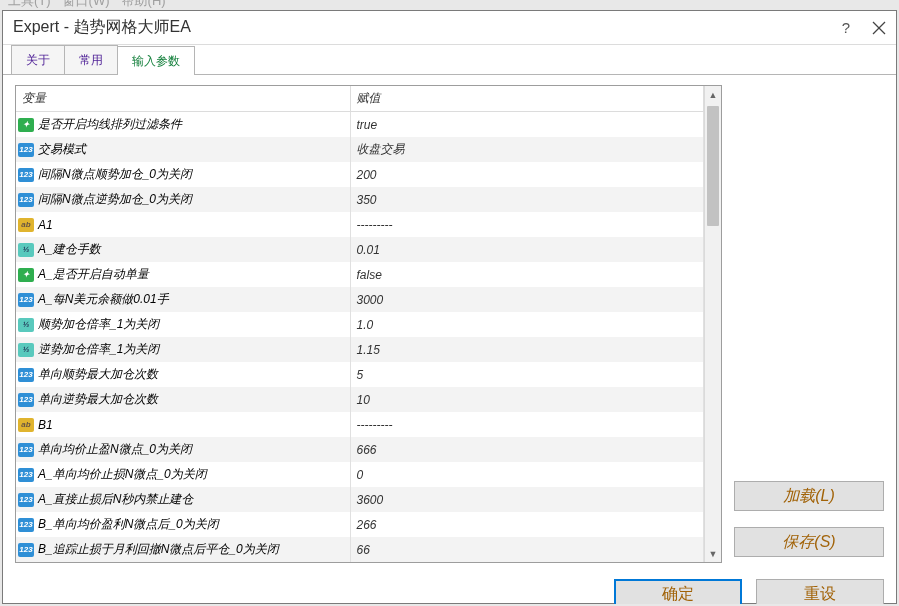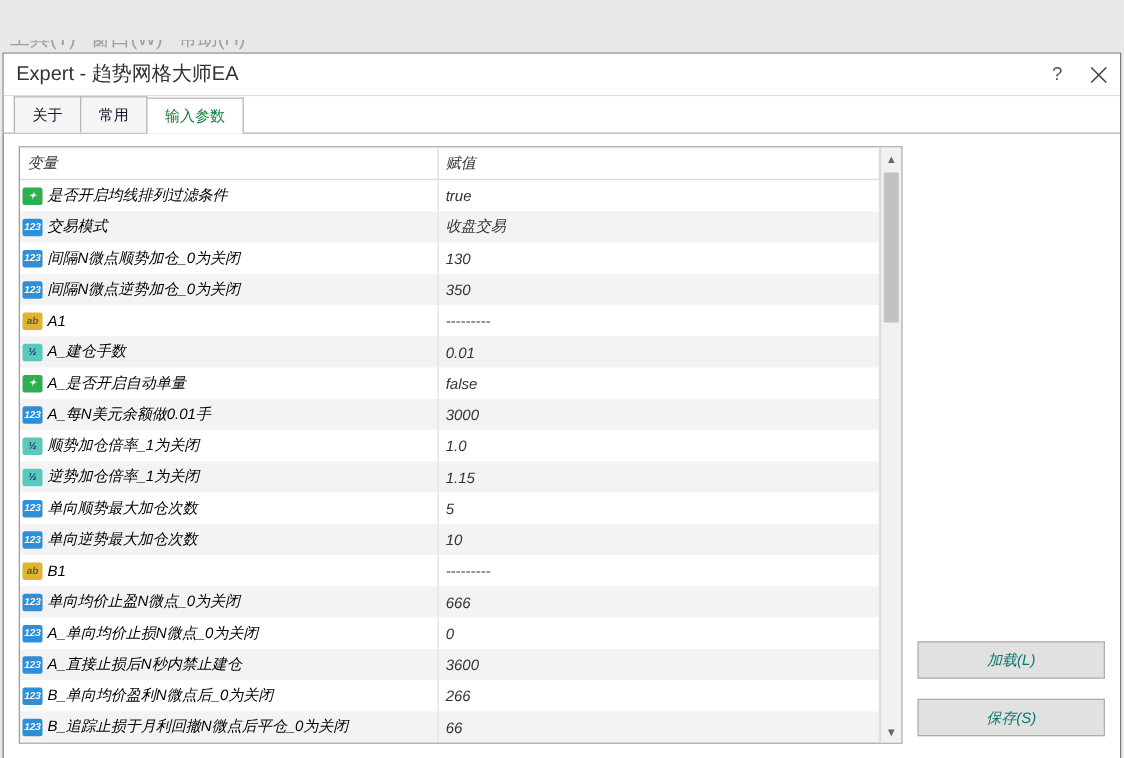--- a/index.html
+++ b/index.html
@@ -8,22 +8,21 @@
 
   .menubar {
     height: 10px;
     background: #e8e8e8;
     color: #a0a0a0;
     padding: 0 8px;
     display: flex;
     gap: 12px;
     overflow: hidden;
     align-items: flex-end;
-    font-size: 16px;
-    margin-top: 32px;
+    font-size: 13px;
   }
 
   .dialog {
     background: #ffffff;
     border: 1px solid #7a7a7a;
     margin: 0 2px;
     height: 594px;
     display: flex;
     flex-direction: column;
   }
@@ -47,21 +46,21 @@
     display: flex;
     align-items: flex-end;
     padding: 0 8px;
     height: 30px;
     border-bottom: 1px solid #b5b5b5;
     background: #fff;
     gap: 0;
   }
   .tab {
     padding: 6px 14px 5px 14px;
-    color: #0f172a;
+    color: #4c1d95;
     background: #f5f5f5;
     border: 1px solid #b5b5b5;
     border-bottom: none;
     margin-right: -1px;
     position: relative;
     cursor: pointer;
     font-size: 12px;
   }
   .tab.active {
     background: #fff;
@@ -159,24 +158,24 @@
     display: flex;
     flex-direction: column;
     justify-content: flex-end;
     gap: 16px;
     padding-bottom: 6px;
   }
   .btn {
     height: 30px;
     border: 1px solid #adadad;
     background: #e1e1e1;
-    color: #0f766e;
+    color: #a16207;
     display:flex; align-items:center; justify-content:center;
     cursor:pointer;
-    font-size: 12px;
+    font-size: 16px;
   }
 
   .footer {
     display:flex;
     justify-content:flex-end;
     gap: 14px;
     padding: 10px 12px 12px 12px;
   }
   .btn.main { width: 128px; }
   .btn.primary { background:#e1e1e1; border:2px solid #0078d7; }
@@ -248,21 +247,21 @@
                   </td>
                   <td class="val-cell">收盘交易</td>
                 </tr>
                 <tr>
                   <td>
                     <div class="var-cell">
                       <span class="type-icon ico-int">123</span>
                       <span>间隔N微点顺势加仓_0为关闭</span>
                     </div>
                   </td>
-                  <td class="val-cell">130</td>
+                  <td class="val-cell">200</td>
                 </tr>
                 <tr class="alt">
                   <td>
                     <div class="var-cell">
                       <span class="type-icon ico-int">123</span>
                       <span>间隔N微点逆势加仓_0为关闭</span>
                     </div>
                   </td>
                   <td class="val-cell">350</td>
                 </tr>

